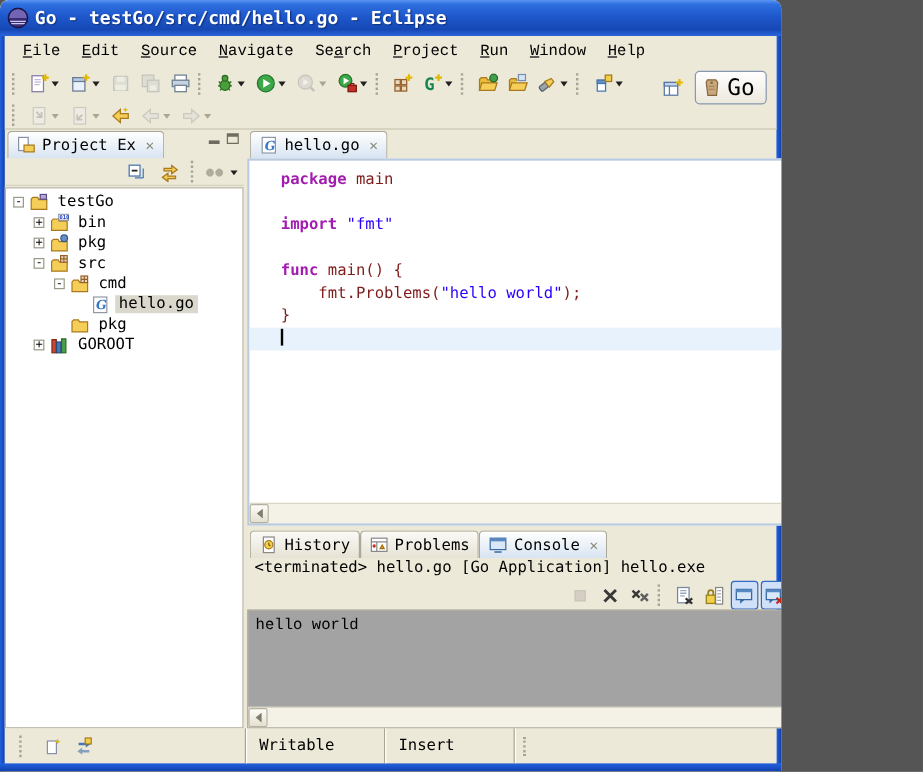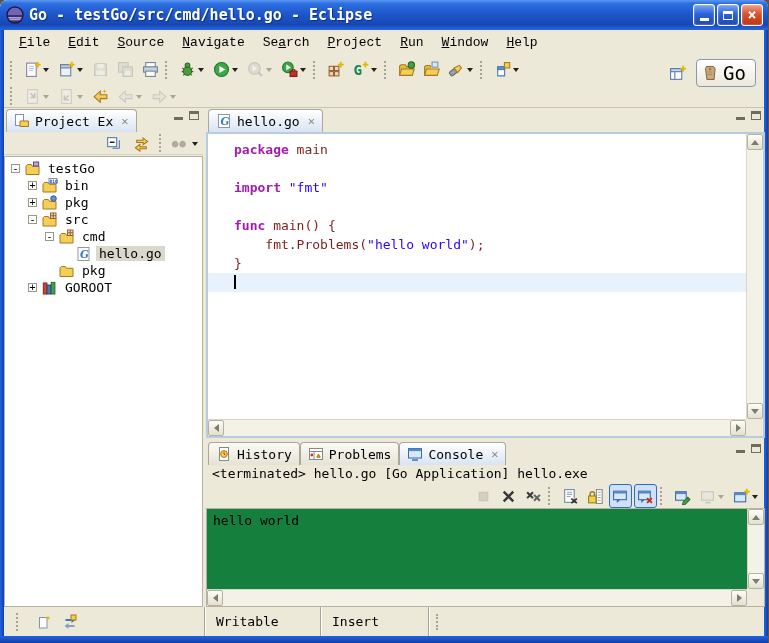--- a/index.html
+++ b/index.html
@@ -1,17 +1,17 @@
 <!DOCTYPE html>
 <html><head>
 <meta charset="utf-8">
 <style>
   html,body{margin:0;padding:0;background:#555;}
   *{box-sizing:border-box;}
-  .window{position:relative;width:768px;height:643px;background:#ECE9D8;
+  .window{position:relative;width:651px;height:643px;background:#ECE9D8;
     font-family:"DejaVu Sans Mono",monospace;overflow:hidden;border-radius:7px 7px 0 0;padding-left:44px;}
   
   .titlebar{position:absolute;left:0;top:0;width:769px;height:30px;
     background:linear-gradient(180deg,#5A96F2 0%,#2E6FE0 12%,#1E58CC 45%,#1648B4 82%,#2B66DE 100%);
     display:flex;align-items:center;padding:0 6px;border-radius:7px 7px 0 0;}
   .title-icon{width:18px;height:18px;margin-right:5px;flex:0 0 auto;}
   .title-text{color:#fff;font-weight:bold;font-size:15px;text-shadow:1px 1px 1px #10307E;white-space:nowrap;}
   .win-btns{margin-left:auto;display:flex;gap:2px;}
   .wbtn{width:22px;height:22px;border:1px solid #fff;border-radius:3px;
     background:linear-gradient(180deg,#7AA6F4,#2E62D8 45%,#1E48B0);display:flex;align-items:center;justify-content:center;
@@ -98,21 +98,21 @@
   .tri-up{border:4px solid transparent;border-bottom:5px solid #7E7C6C;margin-top:-4px;}
   .tri-down{border:4px solid transparent;border-top:5px solid #7E7C6C;margin-bottom:-4px;}
   .tri-left{border:4px solid transparent;border-right:5px solid #7E7C6C;margin-left:-4px;}
   .tri-right{border:4px solid transparent;border-left:5px solid #7E7C6C;margin-right:-4px;}
   
   .console-panel{position:absolute;left:206px;top:441px;width:559px;height:166px;}
   .co-status{position:absolute;left:0;right:0;top:24px;height:19px;font-size:13px;
     padding:1px 0 0 6px;white-space:nowrap;}
   .co-toolbar{position:absolute;left:0;right:2px;top:43px;height:24px;display:flex;align-items:center;
     justify-content:flex-end;}
-  .co-body{position:absolute;left:0;right:0;top:67px;bottom:0;background:#15803d;border:1px solid #B6B2A2;}
+  .co-body{position:absolute;left:0;right:0;top:67px;bottom:0;background:#a3a3a3;border:1px solid #B6B2A2;font-family:Liberation Mono, monospace;}
   .co-text{position:absolute;left:0;top:0;right:17px;bottom:17px;font-size:13px;padding:4px 6px;white-space:pre;}
   
   .statusbar{position:absolute;left:4px;right:4px;top:607px;height:29px;display:flex;align-items:stretch;
     font-size:13px;background:#ECE9D8;}
   .sb-cell{display:flex;align-items:center;padding:0 10px;border-left:1px solid #FFF;
     box-shadow:-1px 0 0 #A8A494;}
   .sb-left{width:201px;display:flex;align-items:center;gap:10px;padding-left:10px;}
   .sb-left .ico{width:16px;height:16px;}
   .sb-w{width:116px;} .sb-i{width:108px;}
   .sb-grip{width:14px;border-left:1px solid #FFF;box-shadow:-1px 0 0 #A8A494;

